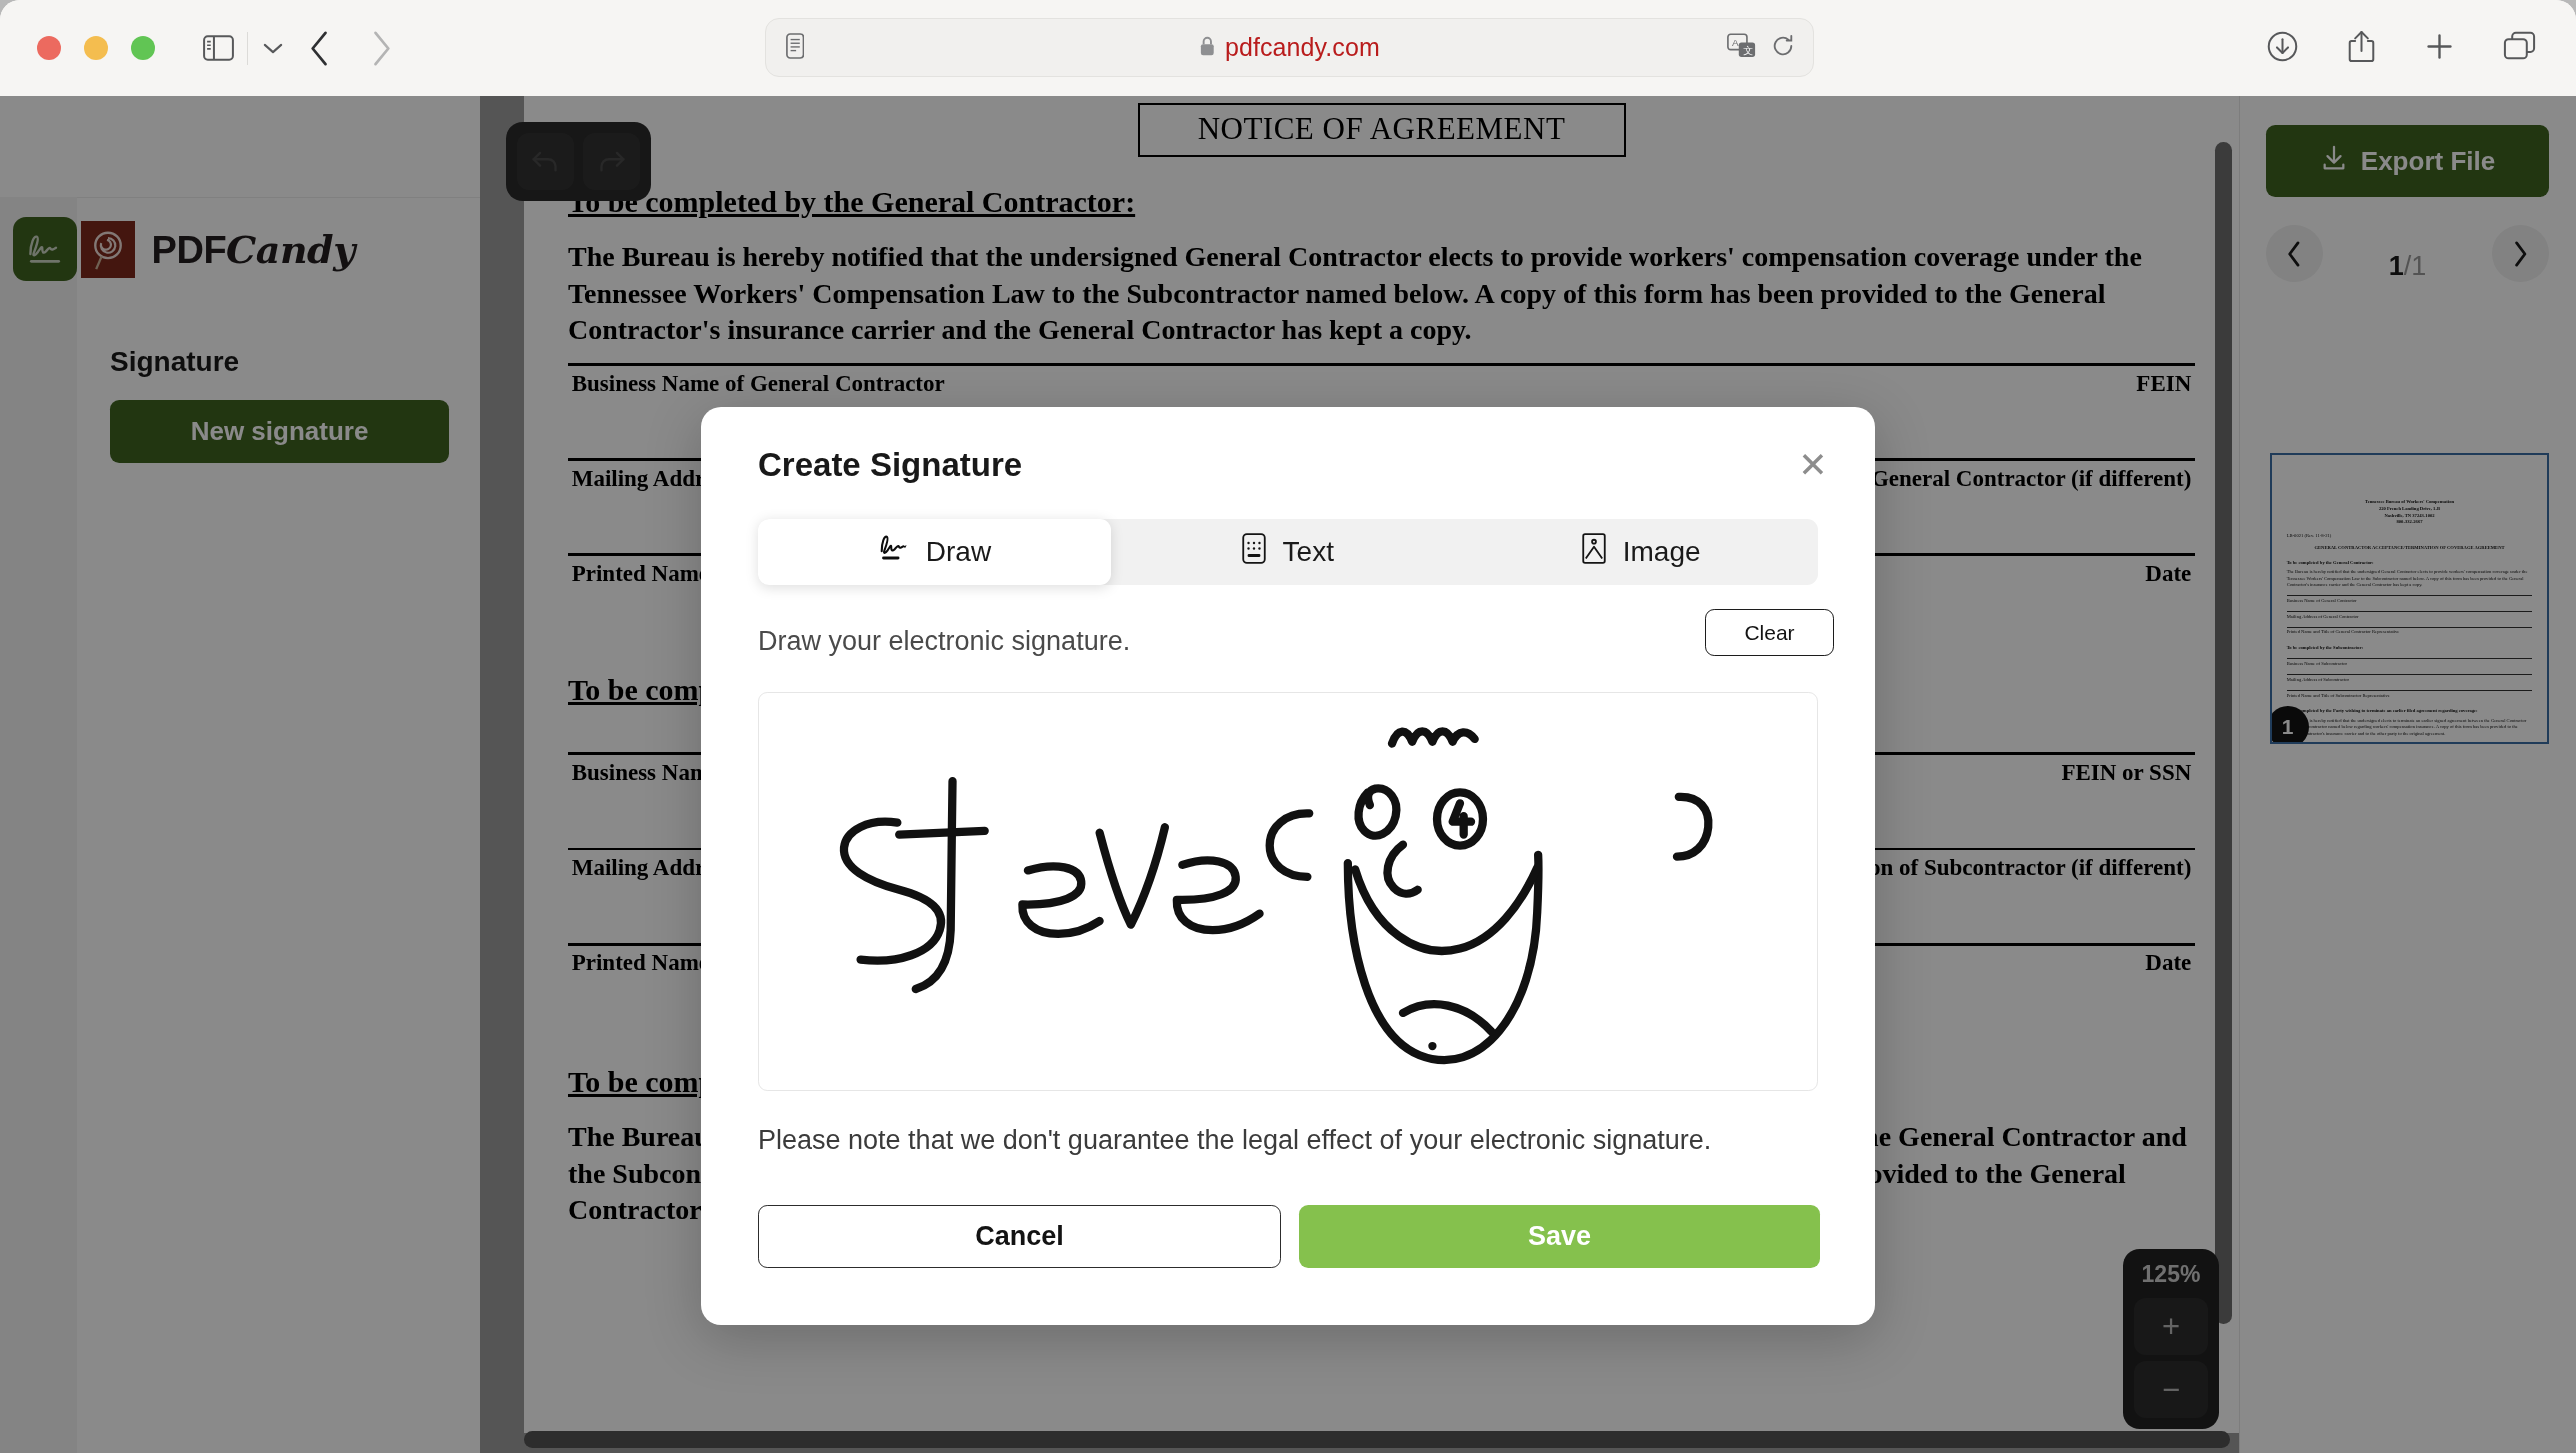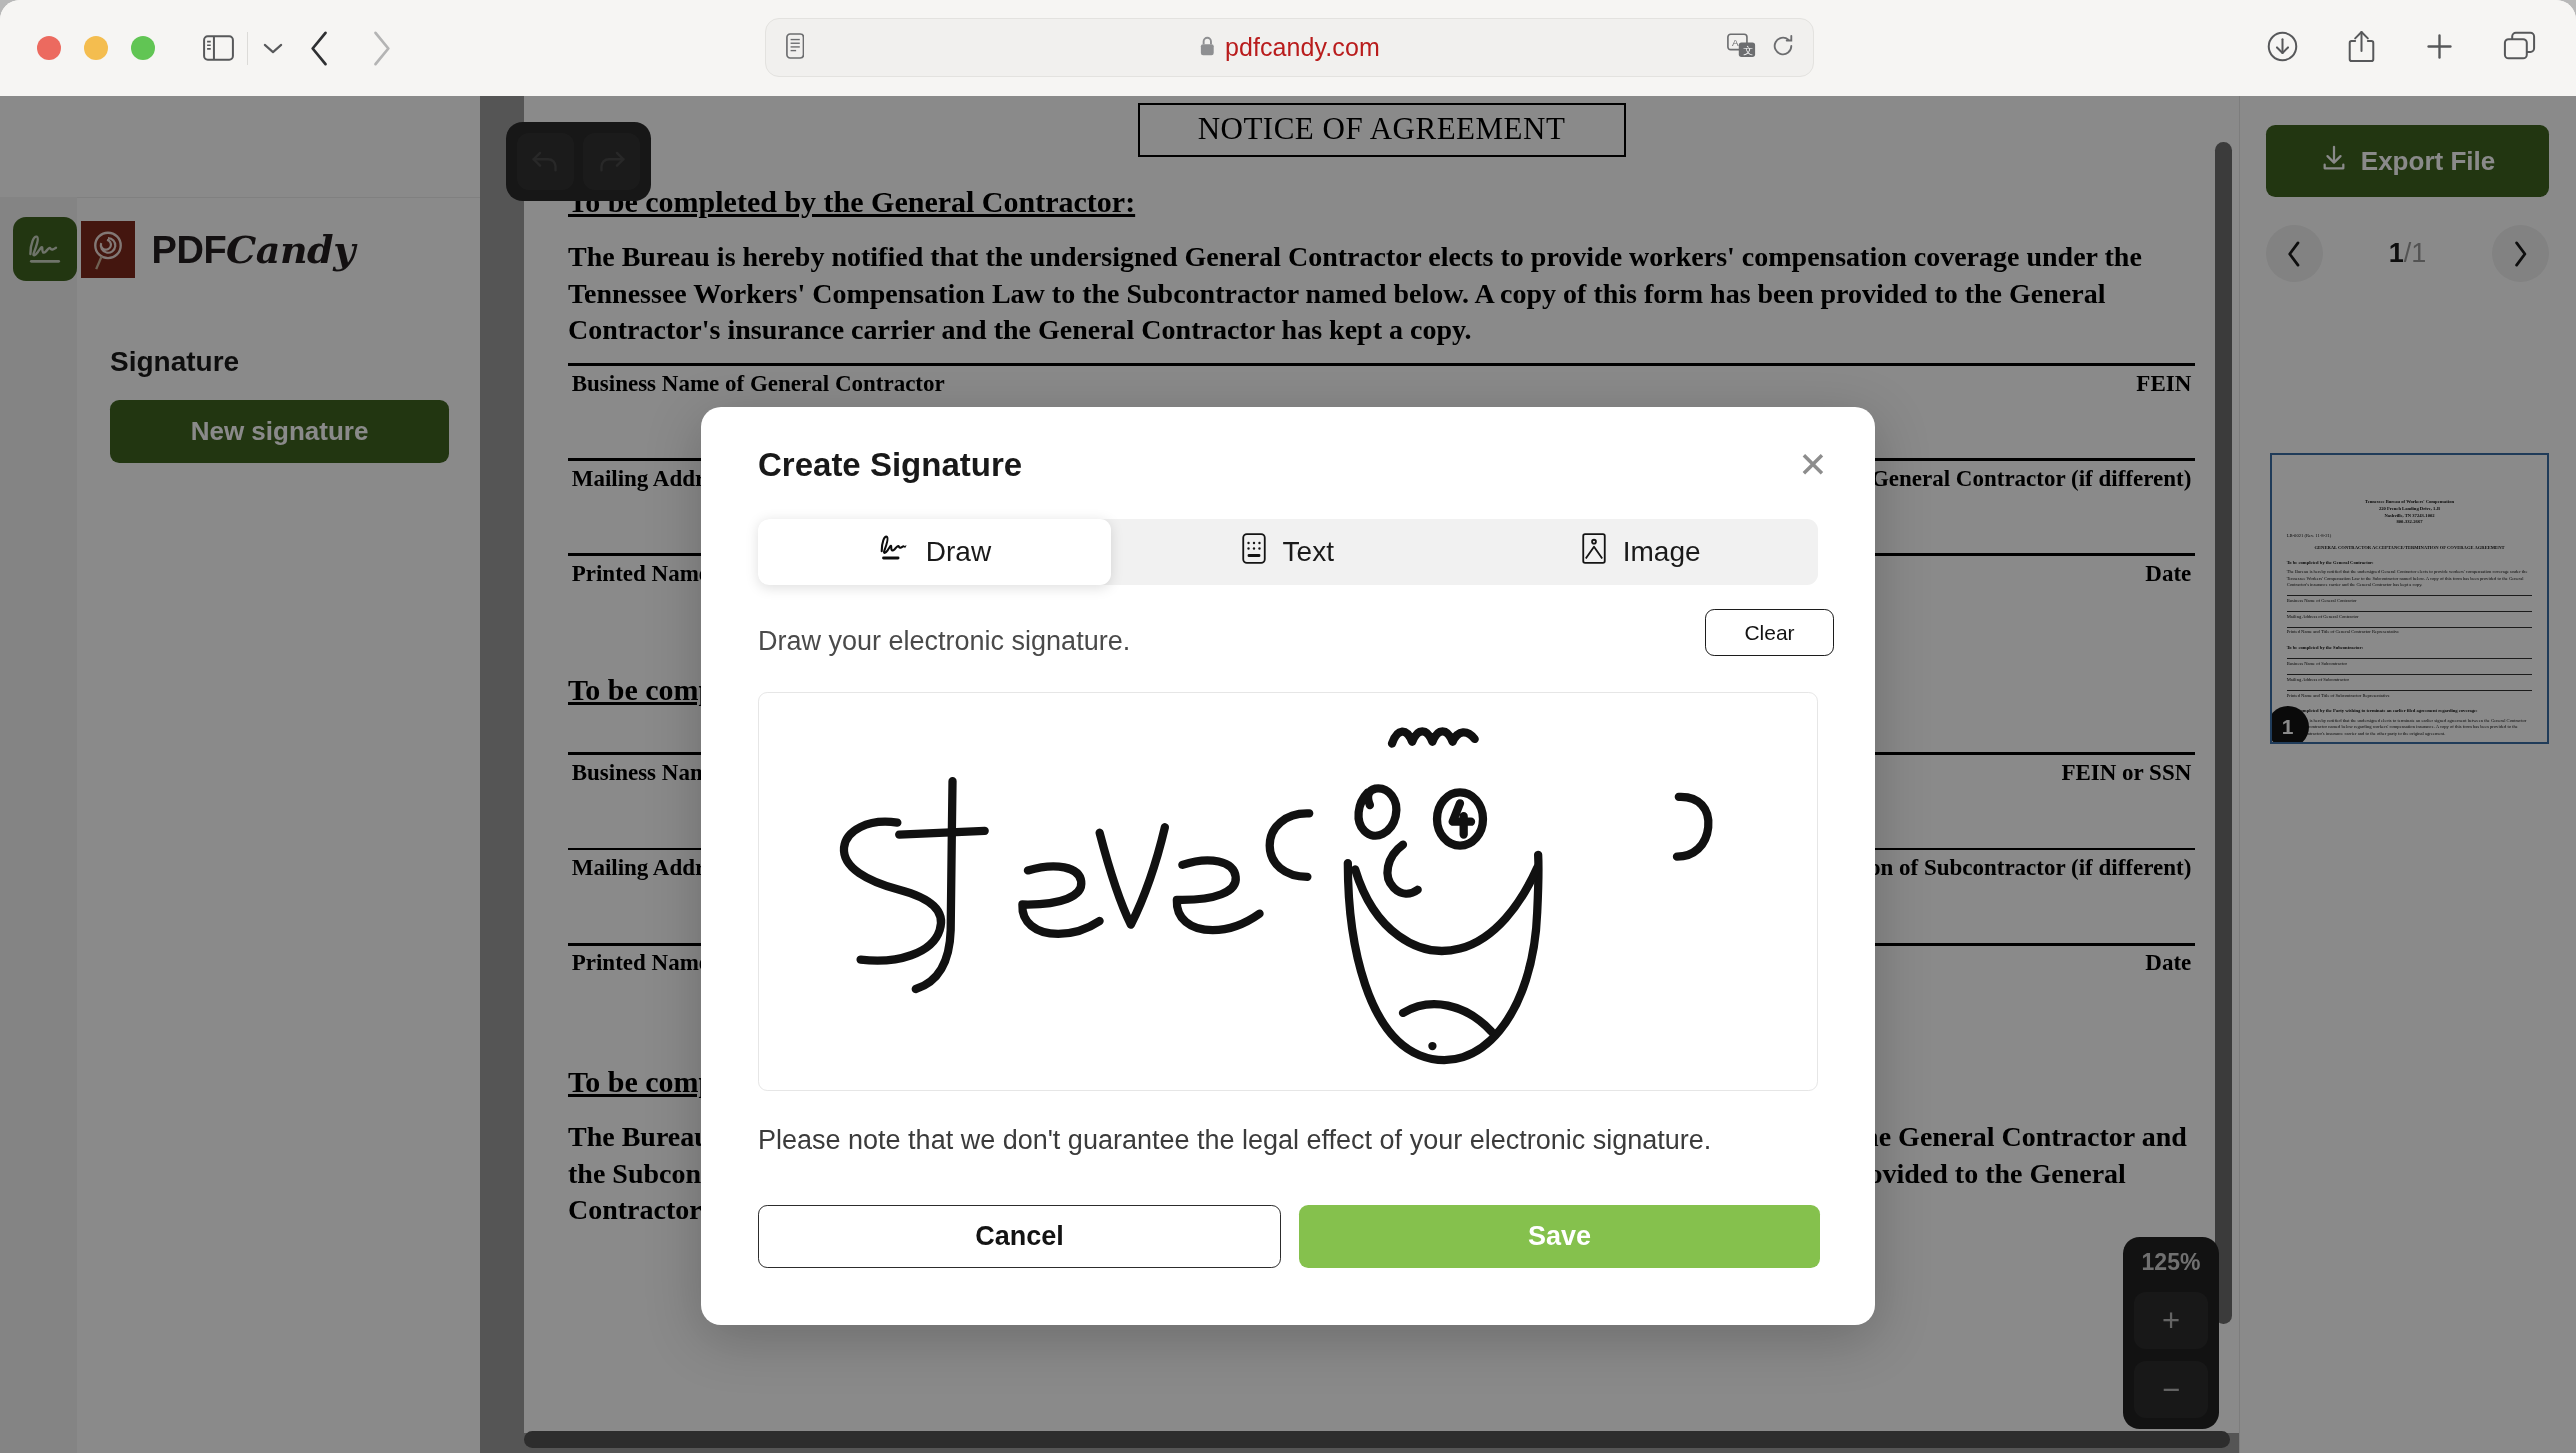--- a/index.html
+++ b/index.html
@@ -166,21 +166,21 @@
     display:flex; align-items:center; justify-content:center;
     color:#4a4a4a; border:none; cursor:pointer;
   }
 
   
   #zoom-control {
     position:absolute; right: 20px; bottom: 24px;
     width: 96px;
     background: #222222; border-radius: 16.6px;
     padding: 11px 9.2px; z-index: 6;
-    display:flex; flex-direction:column; align-items:center; gap:12px;
+    display:flex; flex-direction:column; align-items:center; gap:6px;
   }
   #zoom-level { color:#cfcfcf; font-size: 23px; font-weight:600; padding: 1.8px 0 3.7px; }
   .zoom-btn {
     width: 74px; height: 57px; border-radius: 12px;
     background: #2e2e2e; color:#b9b9b9; font-size: 31px;
     display:flex; align-items:center; justify-content:center;
     border:none; cursor:pointer; line-height:1;
   }
 
   
@@ -208,21 +208,21 @@
   #export-btn {
     position:absolute; left: 26px; top: 29px;
     width: 283px; height: 72px;
     background: #3f6420; border-radius: 9.2px;
     color:#ffffff; font-size: 26px; font-weight:600;
     display:flex; align-items:center; justify-content:center; gap: 13px;
     border:none; cursor:pointer;
   }
   #page-nav {
     position:absolute; left: 26px; top: 129px; width: 283px;
-    display:flex; align-items:center; justify-content:space-between;
+    display:flex; align-items:flex-end; justify-content:space-between;
   }
   .pg-btn {
     width: 57px; height: 57px; border-radius:50%;
     background:#f0f0f0; display:flex; align-items:center; justify-content:center;
     border:none; cursor:pointer; color:#1a1a1a;
   }
   #page-indicator { font-size: 27px; color:#9a9a9a; }
   #page-indicator b { color:#1a1a1a; font-weight:700; }
 
   #thumb-card {

